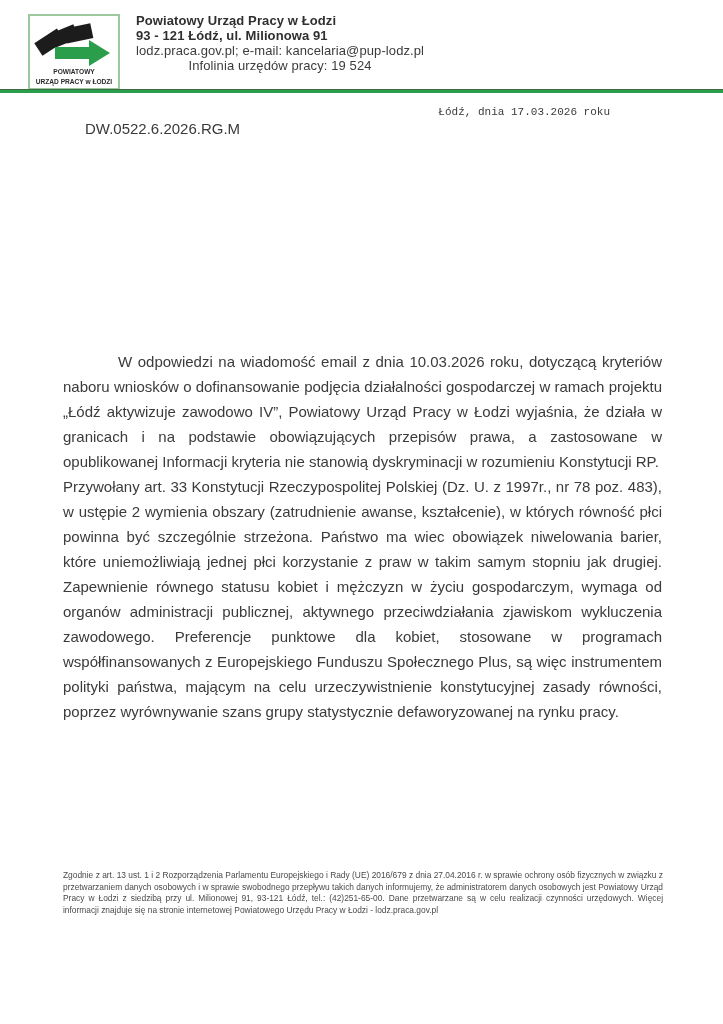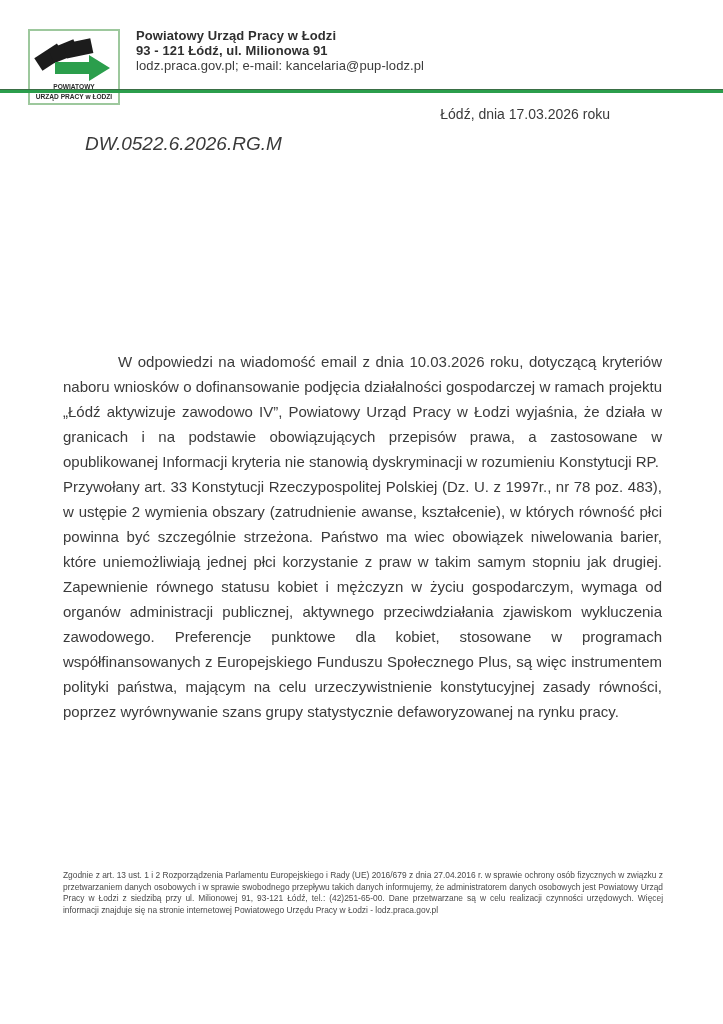--- a/index.html
+++ b/index.html
@@ -7,43 +7,43 @@
   body {
     width: 723px; height: 1024px;
     position: relative;
     font-family: "Liberation Sans", "DejaVu Sans", sans-serif;
     color: #3b3b3b;
     overflow: hidden;
   }
   .page { position: absolute; inset: 0; background: #ffffff; }
 
   
-  .letterhead { position: absolute; top: 12px; left: 28px; right: 0; height: 78px; margin-top: 15px; }
+  .letterhead { position: absolute; top: 12px; left: 28px; right: 0; height: 78px; }
   .logo-box {
     position: absolute; top: 2px; left: 0;
     width: 92px; height: 76px;
   }
   .letterhead-text { position: absolute; left: 108px; top: 1px; }
   .lh-line { font-size: 13px; line-height: 15px; letter-spacing: 0.1px; }
   .lh-bold { font-weight: bold; color: #2f2f2f; }
   .lh-reg { color: #3c3c3c; text-align: center; }
 
   
   .separator {
     position: absolute; top: 89px; left: 0; width: 723px; height: 4px;
     background: #2b9e4c; border-top: 1px solid #3a6e45;
   }
 
   .date-line {
     position: absolute; top: 106px; right: 113px;
-    font-size: 14px; color: #3a3a3a;
+    font-size: 11px; color: #3a3a3a; font-family: Liberation Mono, monospace;
   }
   .ref-line {
-    position: absolute; top: 133px; left: 85px;
-    font-size: 19px; color: #3a3a3a; font-style: italic;
+    position: absolute; top: 120px; left: 85px;
+    font-size: 15px; color: #3a3a3a;
   }
 
   
   .letter-body {
     position: absolute; top: 349px; left: 63px; width: 599px;
     font-size: 15px; line-height: 25px; color: #3b3b3b;
     text-align: justify;
   }
   .para { text-align: justify; }
   .para.indent { text-indent: 55px; }
@@ -73,20 +73,21 @@
         <polygon points="27,33 61,33 61,26 82,39 61,52 61,45 27,45" fill="#2b9e4c"></polygon>
         <text x="46" y="60" text-anchor="middle" font-size="6.6" font-weight="bold" fill="#2a2a2a" font-family="Liberation Sans, sans-serif">POWIATOWY</text>
         <text x="46" y="70" text-anchor="middle" font-size="6.6" font-weight="bold" fill="#2a2a2a" font-family="Liberation Sans, sans-serif">URZĄD PRACY w ŁODZI</text>
       </svg>
     </div>
 
     <div class="letterhead-text">
       <div class="lh-line lh-bold">Powiatowy Urząd Pracy w Łodzi</div>
       <div class="lh-line lh-bold">93 - 121 Łódź, ul. Milionowa 91</div>
       <div class="lh-line lh-reg">lodz.praca.gov.pl; e-mail: kancelaria@pup-lodz.pl</div>
+      <div class="lh-line lh-reg">Infolinia urzędów pracy: 19 524</div>
     </div>
 
   </div>
 
   <div class="separator"></div>
 
   <div class="date-line">Łódź, dnia 17.03.2026 roku</div>
 
   <div class="ref-line">DW.0522.6.2026.RG.M</div>
 

